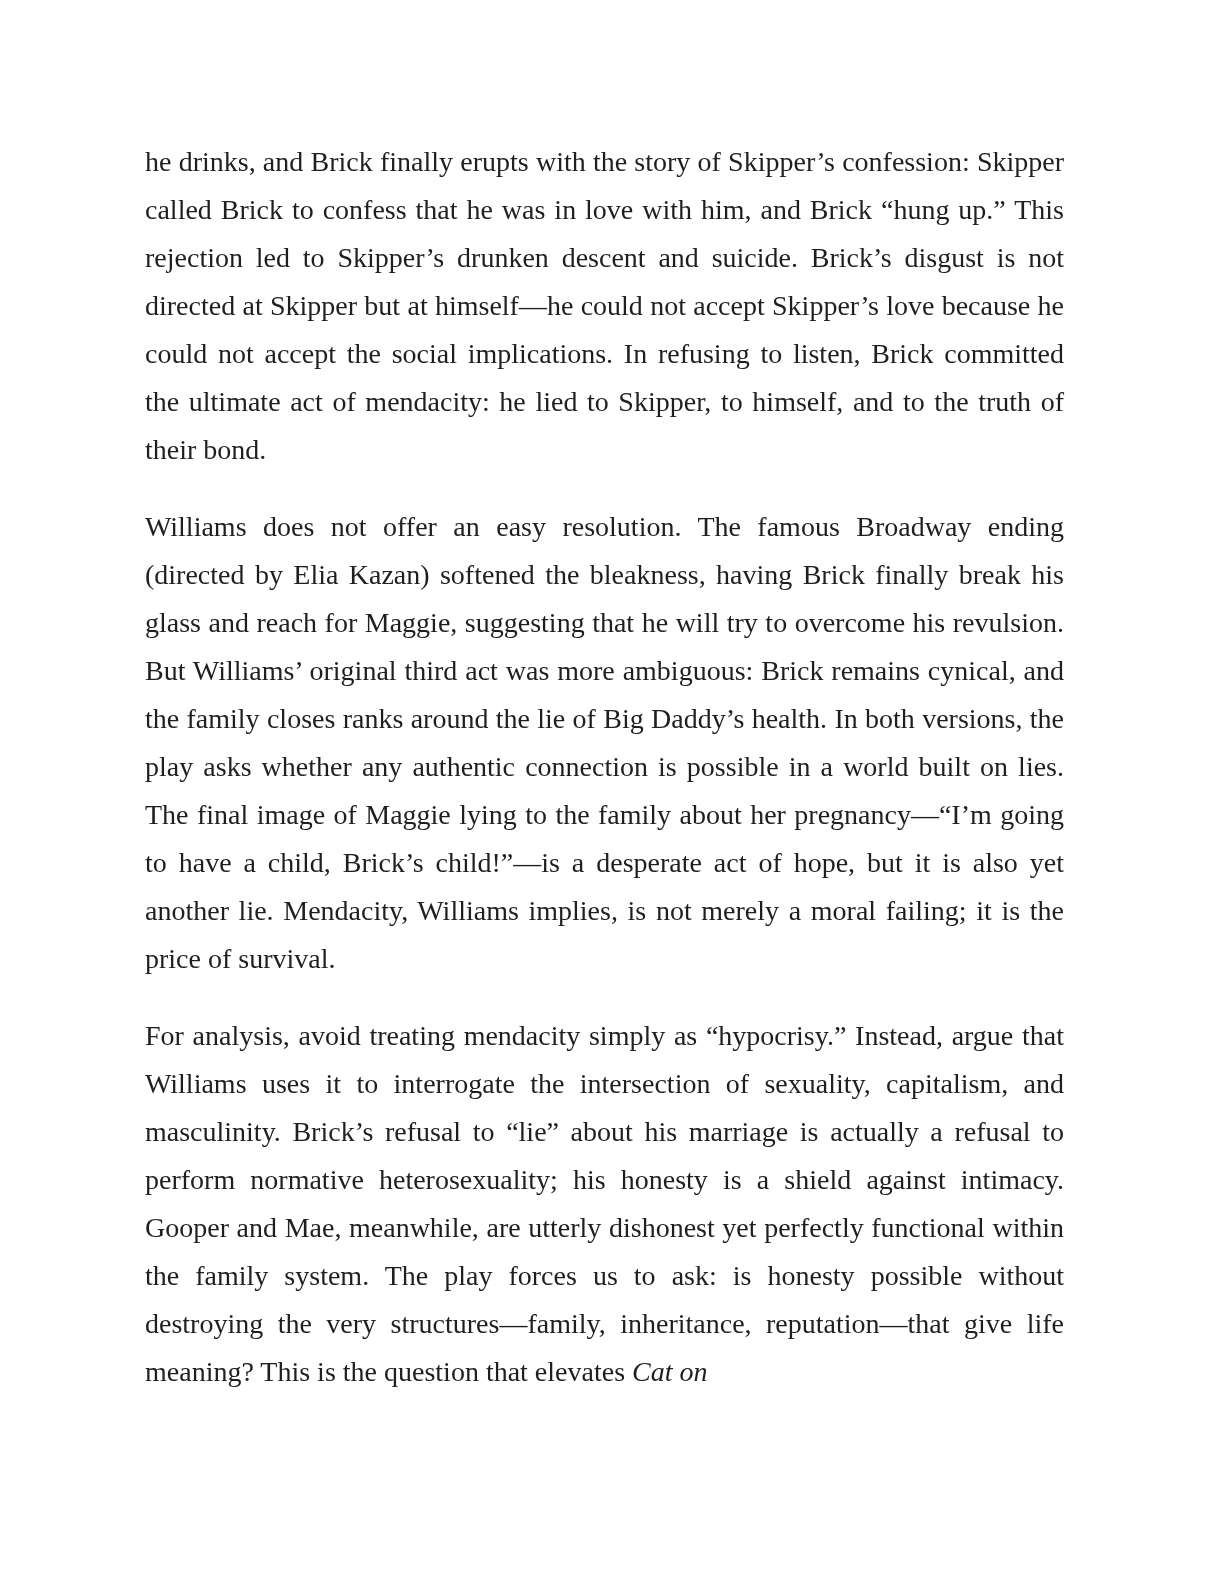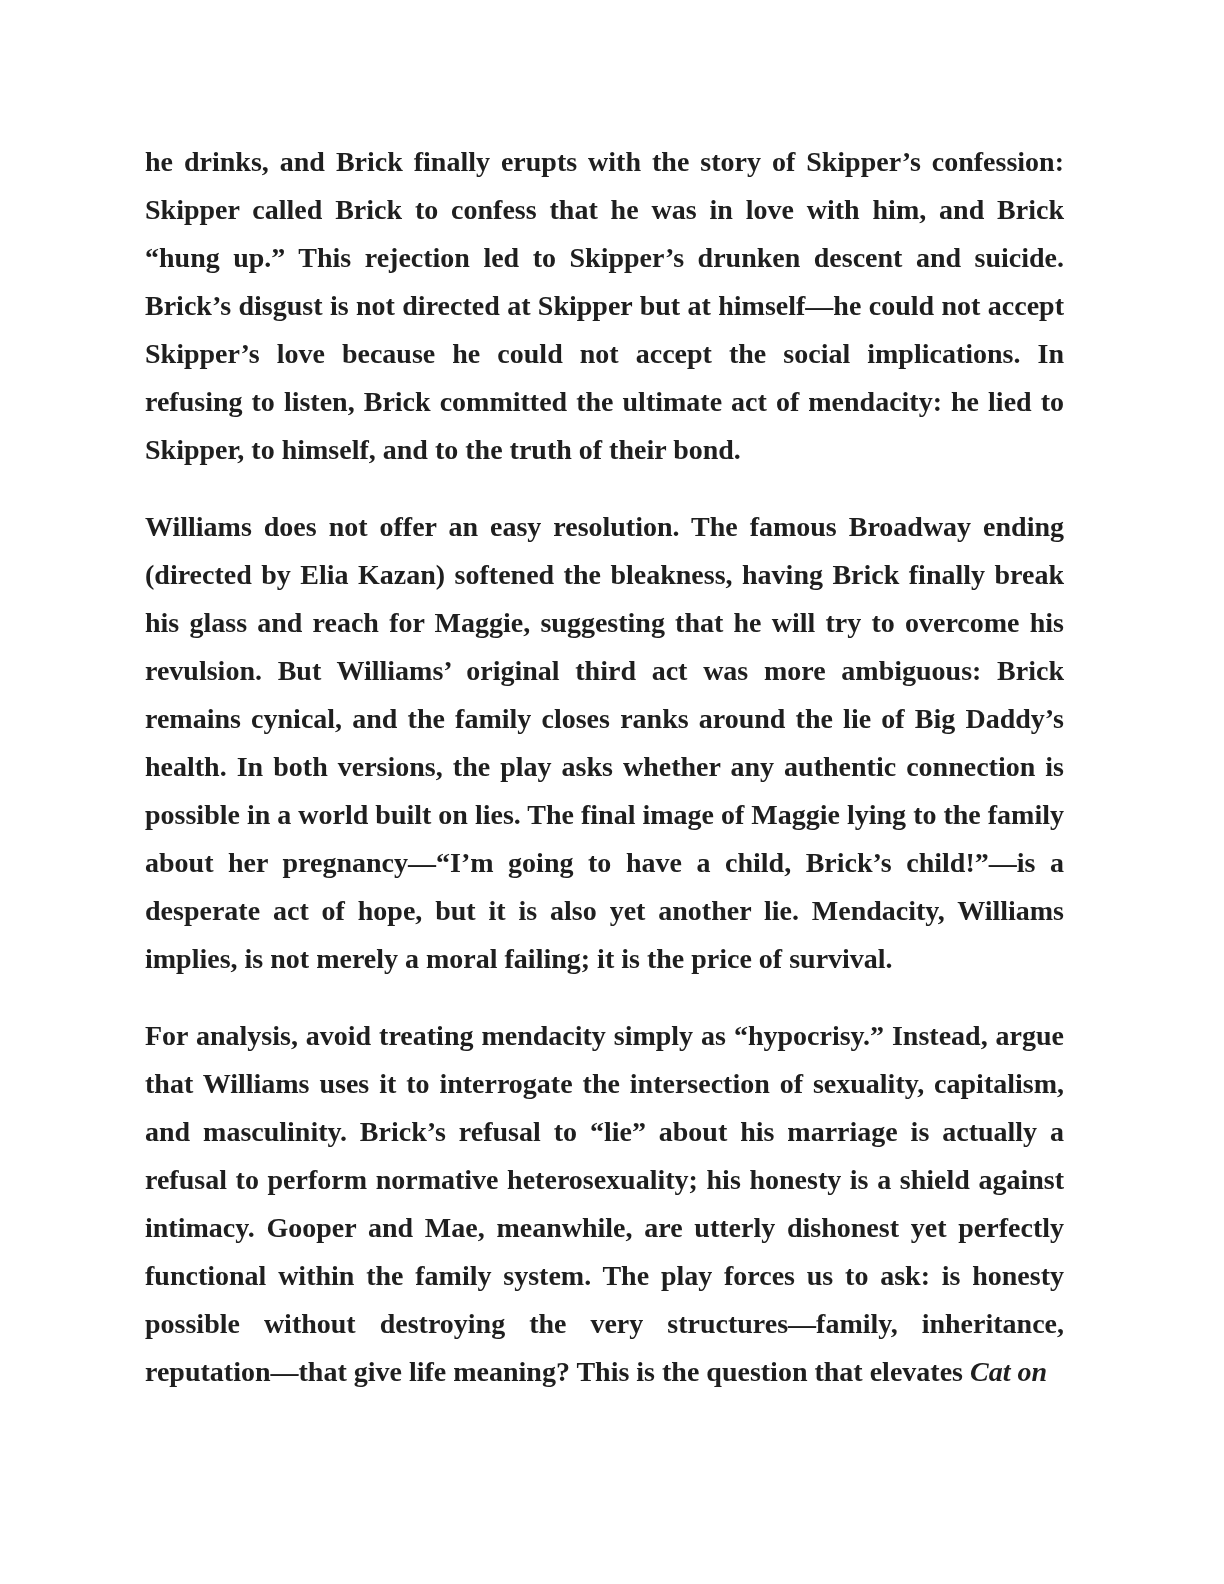--- a/index.html
+++ b/index.html
@@ -18,21 +18,20 @@
   }
   .doc-body {
     font-family: "Liberation Serif", "DejaVu Serif", serif;
     font-size: 28px;
     line-height: 48px;
     color: #1f1f1f;
     text-align: justify;
   }
   .doc-body p {
     margin: 0 16px 29px 0;
-    font-weight: bold;
   }
   .italic {
     font-style: italic;
   }
 </style>
 </head>
 <body>
 
 <div class="page">
   <div class="doc-body">

